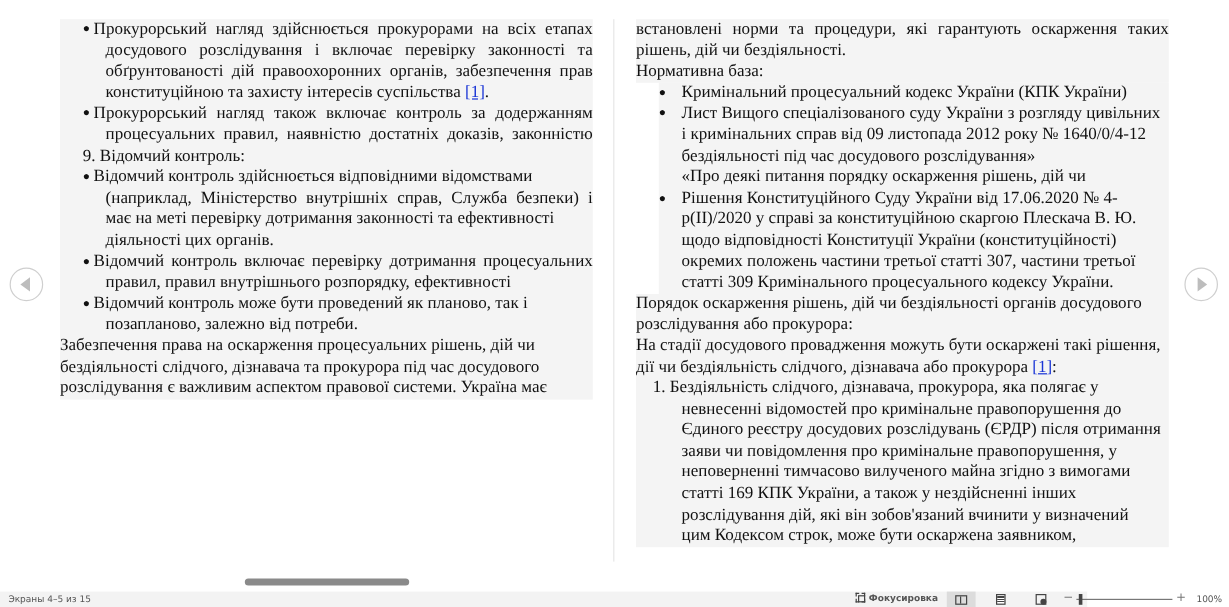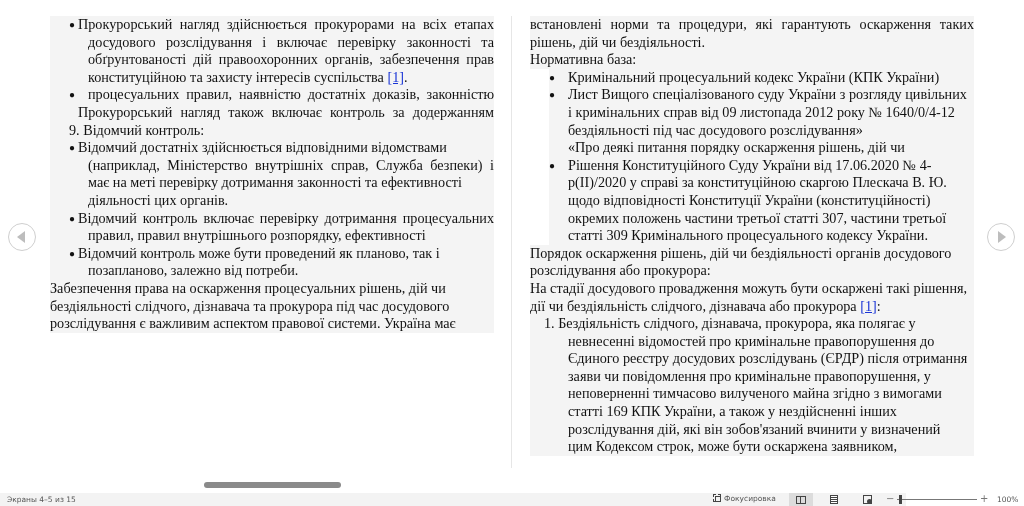--- a/index.html
+++ b/index.html
@@ -42,21 +42,21 @@
     .tri-left { width: 0; height: 0; border-top: 6px solid transparent; border-bottom: 6px solid transparent; border-right: 8px solid #bdbdbd; margin-left: -2px; }
     .tri-right { width: 0; height: 0; border-top: 6px solid transparent; border-bottom: 6px solid transparent; border-left: 8px solid #bdbdbd; margin-left: 2px; }
 
     .hscroll { position: absolute; left: 204px; top: 482px; width: 137px; height: 6px; border-radius: 3px; background: #8a8a8a; }
 
     .statusbar {
       position: absolute; left: 0; top: 493px; width: 906px; height: 13px;
       background: #f3f3f3; font-family: "DejaVu Sans", sans-serif; font-size: 7.5px; color: #555;
     }
     .status-left { position: absolute; left: 7px; top: 2px; }
-    .focus-btn { position: absolute; left: 713px; top: 1px; display: flex; align-items: flex-start; gap: 3px; }
+    .focus-btn { position: absolute; left: 713px; top: 1px; display: flex; align-items: flex-start; gap: 3px; font-weight: bold; }
     .focus-icon { width: 8px; height: 8px; border: 1px dashed #444; box-sizing: border-box; position: relative; }
     .focus-icon::after { content: ""; position: absolute; left: 1px; top: 1px; width: 4px; height: 4px; border: 1px solid #444; }
     .view-btn { position: absolute; top: 0; height: 13px; width: 24px; display: flex; align-items: center; justify-content: center; }
     .view-read { left: 789px; background: #dcdcdc; }
     .view-print { left: 822px; }
     .view-web { left: 855px; }
     .icon-book { width: 10px; height: 8px; border: 1px solid #444; box-sizing: border-box; position: relative; }
     .icon-book::after { content: ""; position: absolute; left: 3px; top: 0; width: 1px; height: 6px; background: #444; }
     .icon-page { width: 8px; height: 9px; border: 1px solid #444; box-sizing: border-box; background: repeating-linear-gradient(#fff 0 1px, #444 1px 2px); }
     .icon-web { width: 9px; height: 9px; border: 1px solid #444; box-sizing: border-box; position: relative; }
@@ -77,27 +77,27 @@
     <div class="hl">
       <div class="bullet-item">
         <span class="bullet">●</span>
         <div class="line just first">Прокурорський нагляд здійснюється прокурорами на всіх етапах</div>
         <div class="line just">досудового розслідування і включає перевірку законності та</div>
         <div class="line just">обґрунтованості дій правоохоронних органів, забезпечення прав</div>
         <div class="line"><span>конституційною та захисту інтересів суспільства </span><span class="link">[1]</span><span>.</span></div>
       </div>
       <div class="bullet-item">
         <span class="bullet">●</span>
+        <div class="line just first">Прокурорський нагляд також включає контроль за додержанням</div>
         <div class="line just">процесуальних правил, наявністю достатніх доказів, законністю</div>
-        <div class="line just first">Прокурорський нагляд також включає контроль за додержанням</div>
       </div>
       <div class="line" style="padding-left:19px">9. Відомчий контроль:</div>
       <div class="bullet-item">
         <span class="bullet">●</span>
-        <div class="line first">Відомчий достатніх здійснюється відповідними відомствами</div>
+        <div class="line first">Відомчий контроль здійснюється відповідними відомствами</div>
         <div class="line just">(наприклад, Міністерство внутрішніх справ, Служба безпеки) і</div>
         <div class="line">має на меті перевірку дотримання законності та ефективності</div>
         <div class="line">діяльності цих органів.</div>
       </div>
       <div class="bullet-item">
         <span class="bullet">●</span>
         <div class="line just first">Відомчий контроль включає перевірку дотримання процесуальних</div>
         <div class="line">правил, правил внутрішнього розпорядку, ефективності</div>
       </div>
       <div class="bullet-item">

